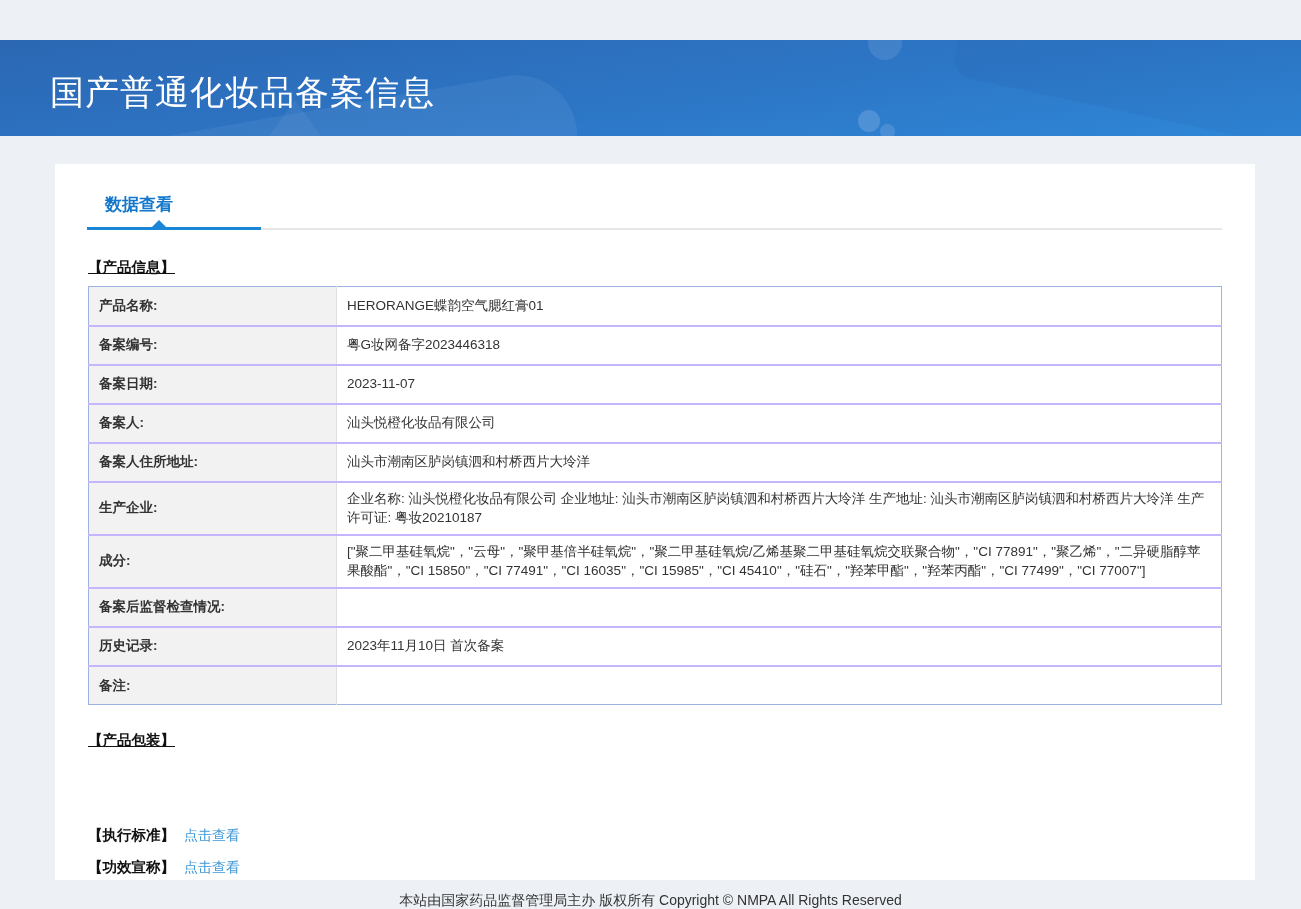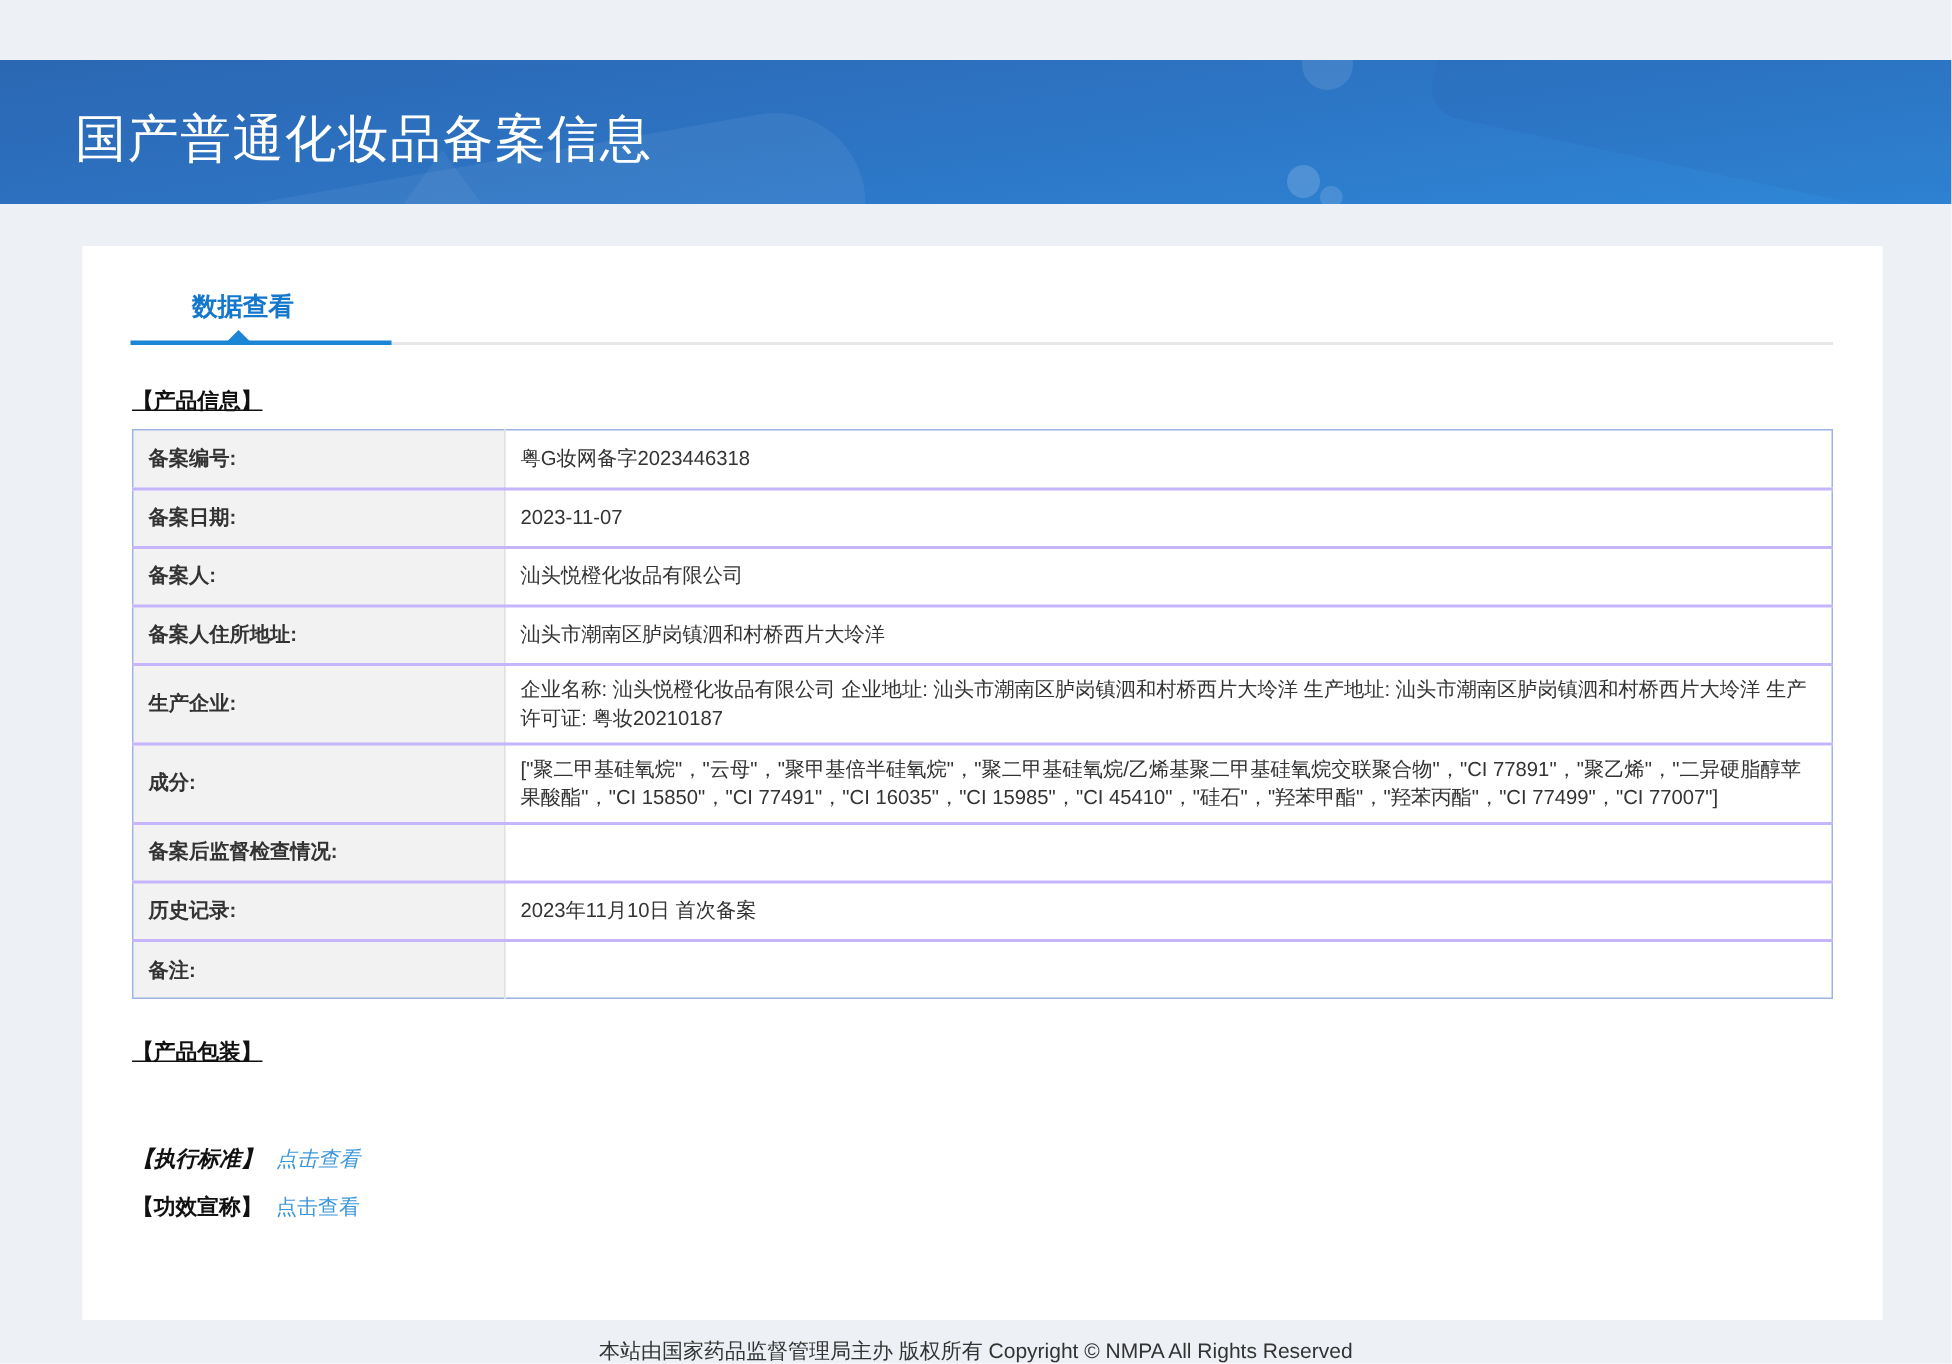--- a/index.html
+++ b/index.html
@@ -54,21 +54,21 @@
     width: 1200px;
     height: 716px;
     margin: 28px auto 0 55px;
     background: #ffffff;
   }
 
   
   .tabs { padding-top: 29px; }
   .tab-item {
     display: inline-block;
-    margin-left: 73px;
+    margin-left: 50px;
     padding-bottom: 12px;
     font-size: 17px;
     font-weight: bold;
     color: #1377cc;
     cursor: pointer;
     text-align: center;
   }
   .tab-rule {
     position: relative;
     margin: 0 33px;
@@ -128,21 +128,21 @@
     vertical-align: middle;
   }
 
   .packaging-heading { margin-top: 26px; }
 
   .link-row {
     display: flex;
     align-items: center;
     margin: 0 33px;
   }
-  .link-row.first { margin-top: 52px; font-style: italic; }
+  .link-row.first { margin-top: 76px; }
   .link-row.second { margin-top: 13px; }
   .link-row .bracket-label {
     font-size: 14.5px;
     font-weight: bold;
     color: #111;
   }
   .view-link {
     margin-left: 9px;
     font-size: 14px;
     color: #3e97d9;
@@ -181,20 +181,24 @@
       <span class="active-bar"></span>
       <span class="active-caret"></span>
     </div>
   </div>
 
   <div class="section-heading">【产品信息】</div>
 
   <table class="info">
     <tbody id="info-tbody">
         <tr>
+          <th>产品名称:</th>
+          <td>HERORANGE蝶韵空气腮红膏01</td>
+        </tr>
+        <tr>
           <th>备案编号:</th>
           <td>粤G妆网备字2023446318</td>
         </tr>
         <tr>
           <th>备案日期:</th>
           <td>2023-11-07</td>
         </tr>
         <tr>
           <th>备案人:</th>
           <td>汕头悦橙化妆品有限公司</td>

